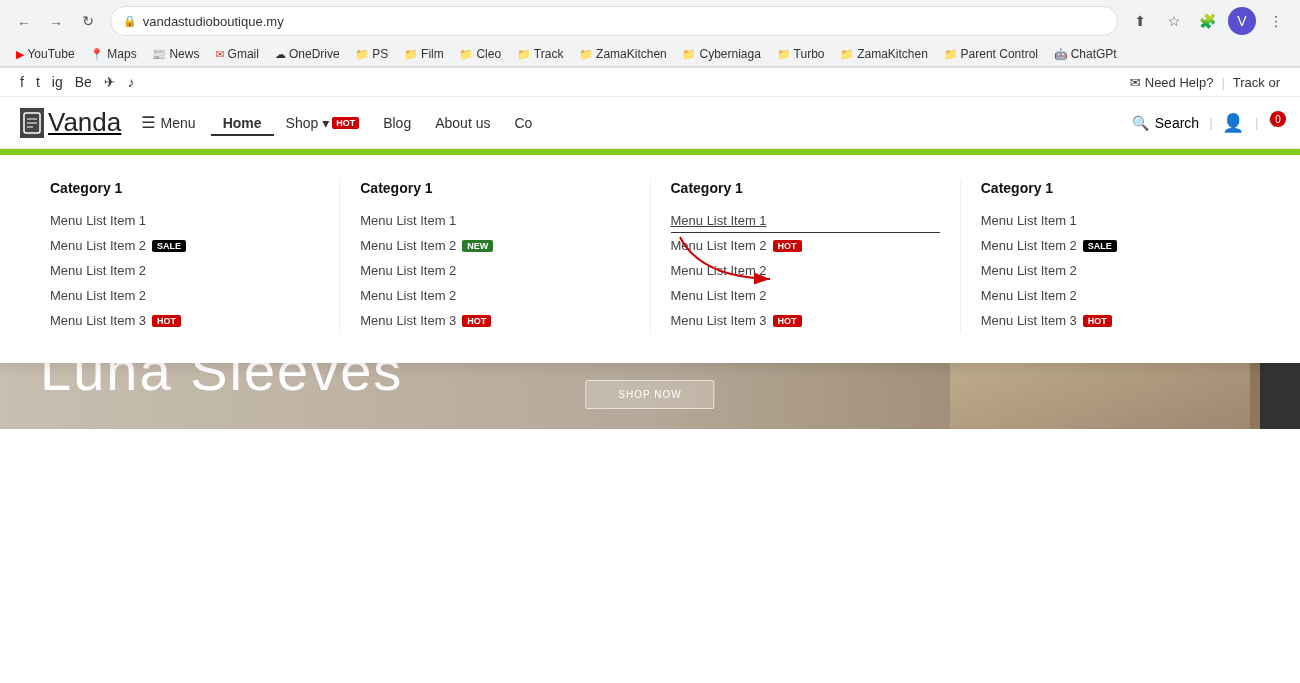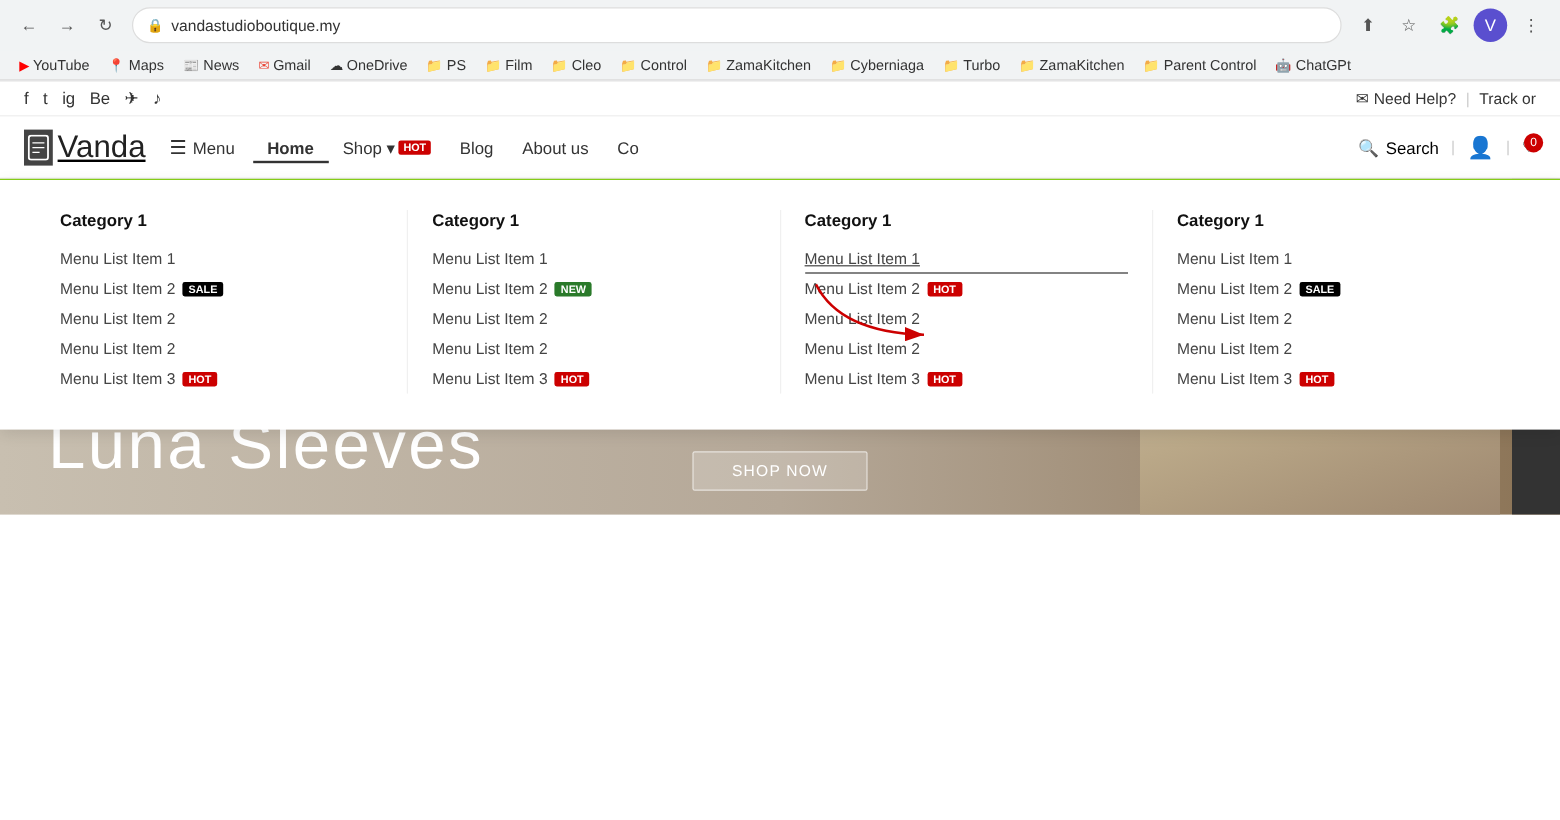--- a/index.html
+++ b/index.html
@@ -167,21 +167,21 @@
       display: flex; align-items: center; justify-content: center;
     }
 
     
     .dropdown-overlay {
       position: absolute;
       top: 100%;
       left: 0;
       right: 0;
       background: #fff;
-      border-top: 1px solid #84cc16;
+      border-top: 6px solid #84cc16;
       box-shadow: 0 4px 12px rgba(0,0,0,0.1);
       z-index: 100;
       padding: 25px 30px 30px;
       display: flex;
       gap: 0;
     }
     .dropdown-column {
       flex: 1;
       padding: 0 20px;
       border-right: 1px solid #f0f0f0;
@@ -277,21 +277,21 @@
     }
     .shop-now-btn {
       position: absolute;
       bottom: 20px;
       left: 50%;
       transform: translateX(-50%);
       background: rgba(255,255,255,0.2);
       border: 1px solid rgba(255,255,255,0.6);
       color: #fff;
       padding: 8px 32px;
-      font-size: 13px;
+      font-size: 10px;
       letter-spacing: 1px;
       cursor: pointer;
       border-radius: 2px;
     }
 
     
     .hero-model {
       position: absolute;
       right: 50px;
       top: 0;
@@ -352,21 +352,21 @@
     <div class="bookmark-item">
       <span class="bookmark-icon">📁</span>
       <span>Film</span>
     </div>
     <div class="bookmark-item">
       <span class="bookmark-icon">📁</span>
       <span>Cleo</span>
     </div>
     <div class="bookmark-item">
       <span class="bookmark-icon">📁</span>
-      <span>Control</span>
+      <span>Track</span>
     </div>
     <div class="bookmark-item">
       <span class="bookmark-icon">📁</span>
       <span>ZamaKitchen</span>
     </div>
     <div class="bookmark-item">
       <span class="bookmark-icon">📁</span>
       <span>Cyberniaga</span>
     </div>
     <div class="bookmark-item">

